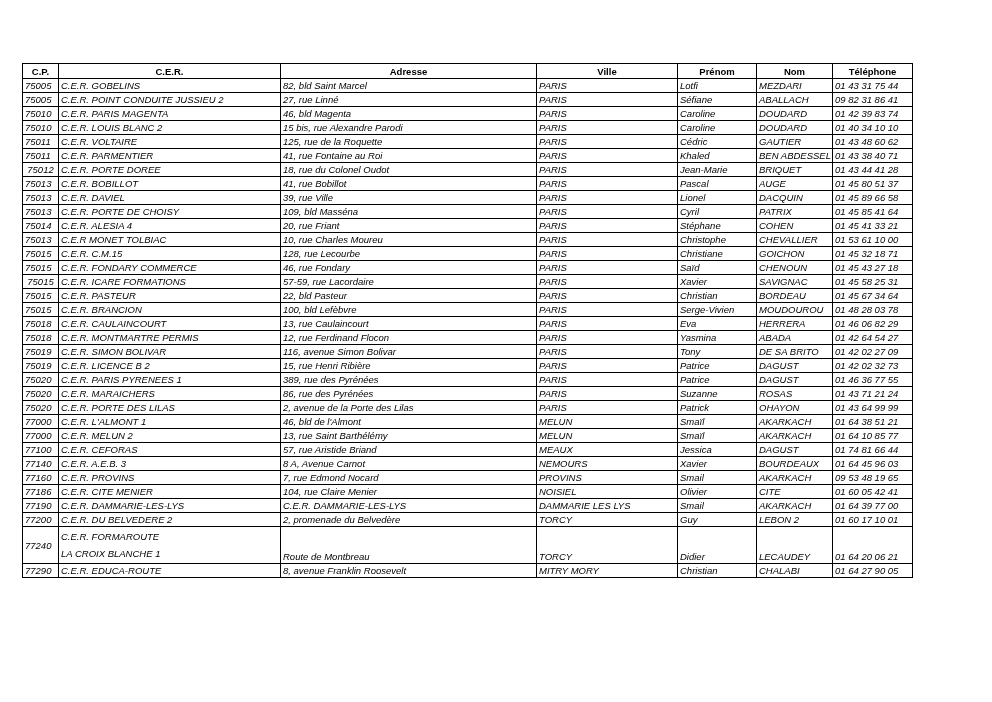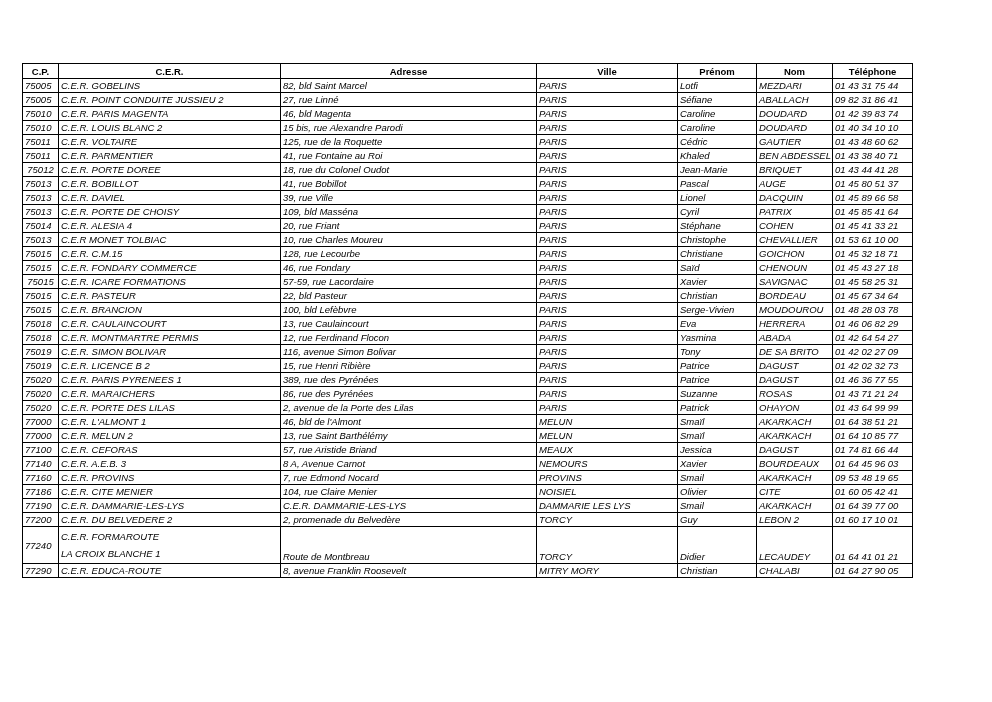--- a/index.html
+++ b/index.html
@@ -393,21 +393,21 @@
           <td class="col-telephone">01 60 17 10 01</td>
         </tr>
         <tr class="multiline">
           <td class="col-cp">77240</td>
           <td class="col-cer">C.E.R. FORMAROUTE
 LA CROIX BLANCHE 1</td>
           <td class="col-adresse">Route de Montbreau</td>
           <td class="col-ville">TORCY</td>
           <td class="col-prenom">Didier</td>
           <td class="col-nom">LECAUDEY</td>
-          <td class="col-telephone">01 64 41 01 21</td>
+          <td class="col-telephone">01 64 20 06 21</td>
         </tr>
         <tr>
           <td class="col-cp">77290</td>
           <td class="col-cer">C.E.R. EDUCA-ROUTE</td>
           <td class="col-adresse">8, avenue Franklin Roosevelt</td>
           <td class="col-ville">MITRY MORY</td>
           <td class="col-prenom">Christian</td>
           <td class="col-nom">CHALABI</td>
           <td class="col-telephone">01 64 27 90 05</td>
         </tr>

